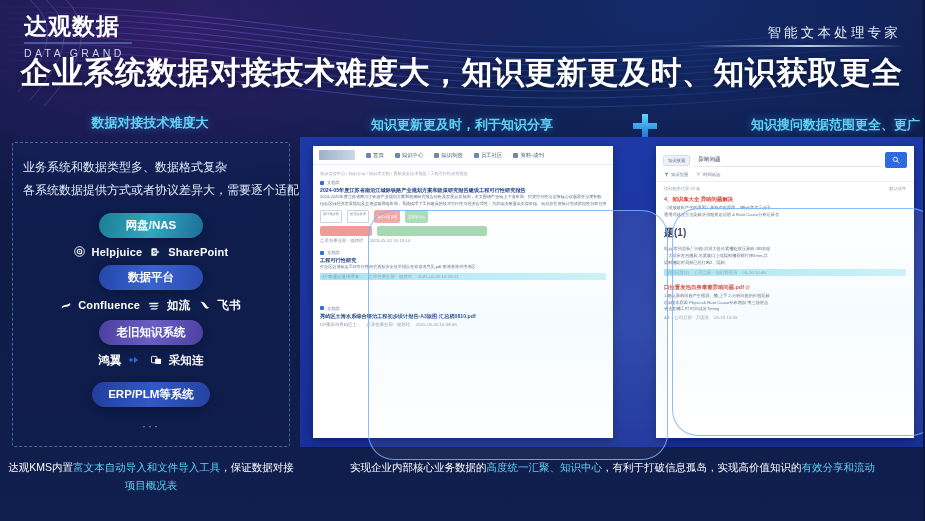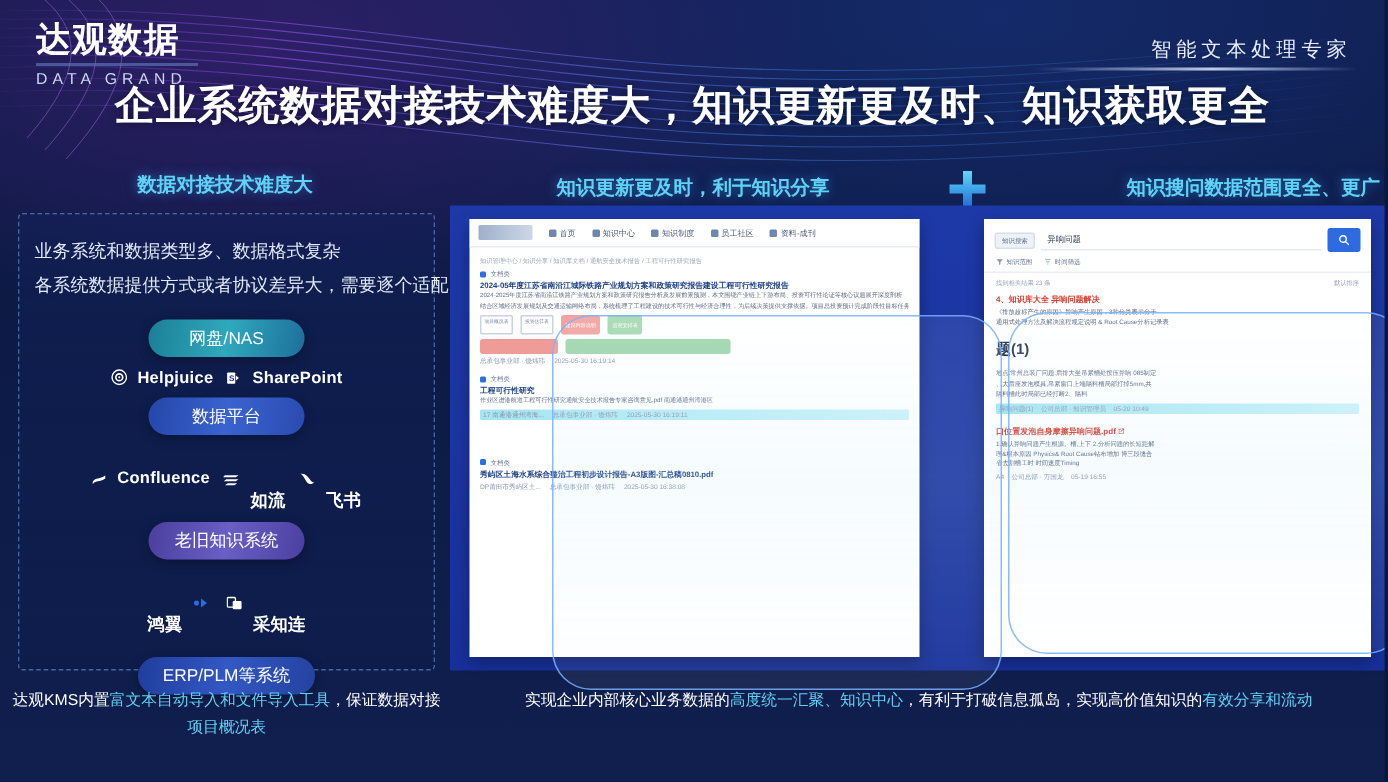--- a/index.html
+++ b/index.html
@@ -34,21 +34,21 @@
   .tagline {
     position: absolute; right: 22px; top: 24px;
     font-size: 13.5px; color: #e6ecf9; letter-spacing: 3.2px; white-space: nowrap;
   }
   .tagline-rule {
     position:absolute; right: 18px; top: 45px; width: 215px; height: 1.5px;
     background: linear-gradient(90deg, rgba(255,255,255,0) 0%, rgba(220,232,255,.85) 55%, rgba(255,255,255,0) 100%);
   }
   .main-title {
     position: absolute; left: 0; right: 0; top: 52px;
-    text-align: center; font-size: 27px; font-weight: bold; color: #ffffff;
+    text-align: center; font-size: 31px; font-weight: bold; color: #ffffff;
     letter-spacing: 0.5px; white-space: nowrap;
     text-shadow: 0 1px 6px rgba(0,0,0,.45);
   }
 
   
   .sec-head {
     position: absolute; font-size: 13px; font-weight: bold;
     color: #5fd2f5; white-space: nowrap;
     text-shadow: 0 0 8px rgba(60,180,255,.5);
   }
@@ -64,34 +64,34 @@
     border-radius: 3px;
     background: linear-gradient(180deg, rgba(18,34,90,.5), rgba(14,28,78,.3));
   }
   .lp-desc {
     text-align: left; color: #e2eaf8; font-size: 12px; line-height: 1.9;
     padding: 13px 10px 4px; white-space: nowrap;
   }
   .pill {
     margin: 7px auto 0; width: 104px; height: 25px; border-radius: 13px;
     display: flex; align-items: center; justify-content: center;
-    font-size: 11.5px; font-weight: normal; color: #ffffff; white-space: nowrap;
+    font-size: 11.5px; font-weight: bold; color: #ffffff; white-space: nowrap;
     box-shadow: 0 2px 8px rgba(0,0,0,.3);
   }
   .pill.teal   { background: linear-gradient(100deg,#1b7f96 0%, #2fa9bd 50%, #1d6f9b 100%); }
   .pill.blue   { background: linear-gradient(100deg,#2446a8 0%, #3a63d0 50%, #2a4bb0 100%); }
   .pill.purple { background: linear-gradient(100deg,#4a3f9e 0%, #6b5ec4 50%, #4b40a0 100%); }
   .pill.blue2  { background: linear-gradient(100deg,#1f3d9c 0%, #3358c4 50%, #24429f 100%); }
   .logo-row {
     display: flex; align-items: center; justify-content: center;
     gap: 9px; margin-top: 8px; color: #ffffff;
   }
   .brand { display: flex; align-items: center; gap: 7px; white-space: nowrap; }
   .brand-name { font-size: 11px; font-weight: bold; letter-spacing: .2px; }
-  .brand-name.cn { font-size: 11.5px; margin-top: 28px; }
+  .brand-name.cn { font-size: 11.5px; }
   .dots {
     text-align: center; color: #8fa6d6; font-size: 12px;
     letter-spacing: 2px; margin-top: 12px;
   }
 
   
   .blue-block {
     position: absolute; left: 300px; top: 137px; width: 625px; height: 310px;
     background: linear-gradient(180deg, #1d39a8 0%, #1b34a0 55%, #17309a 100%);
   }

